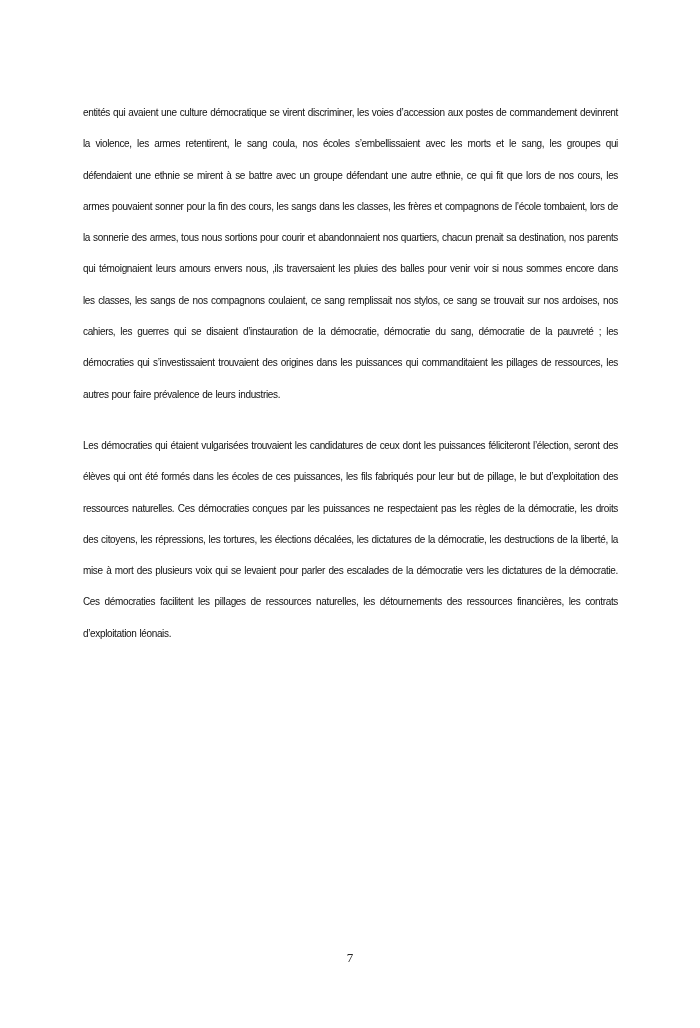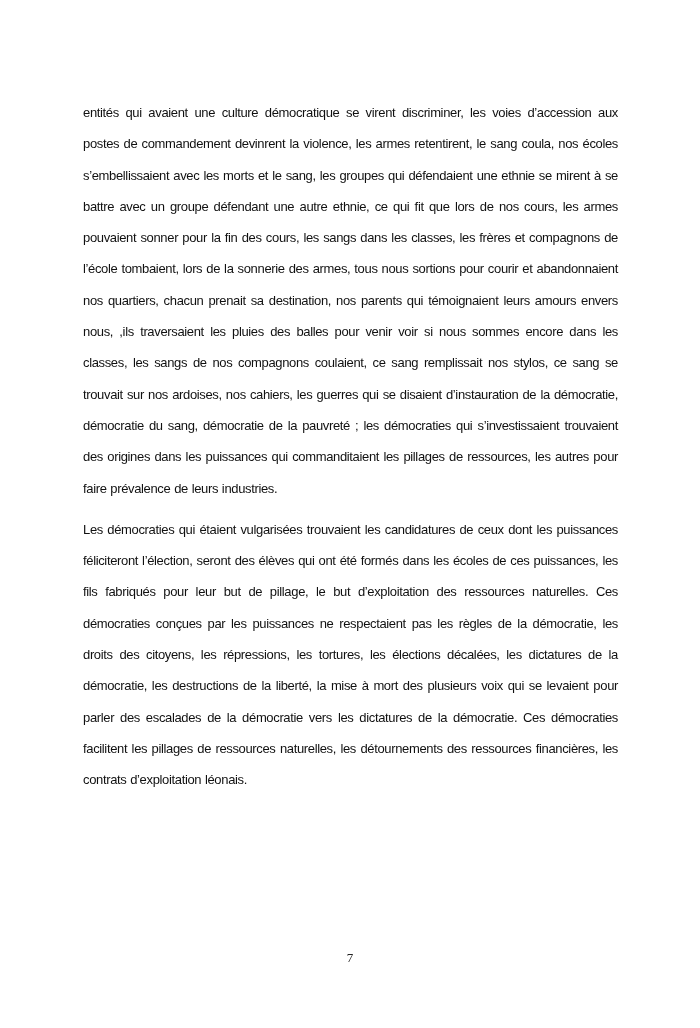--- a/index.html
+++ b/index.html
@@ -13,31 +13,31 @@
       position: relative;
       overflow: hidden;
     }
     .page {
       position: absolute;
       left: 83px;
       top: 97px;
       width: 535px;
       color: #111111;
       font-family: "Liberation Sans", sans-serif;
-      font-size: 13px;
+      font-size: 10px;
       letter-spacing: -0.35px;
       word-spacing: 0.5px;
     }
     .para {
       margin: 0;
       line-height: 31.3px;
       text-align: justify;
     }
     .para + .para {
-      margin-top: 10px;
+      margin-top: 20px;
     }
     .page-number {
       position: absolute;
       left: 0;
       width: 700px;
       top: 950px;
       text-align: center;
       font-family: "Liberation Serif", serif;
       font-size: 13px;
       color: #222222;

